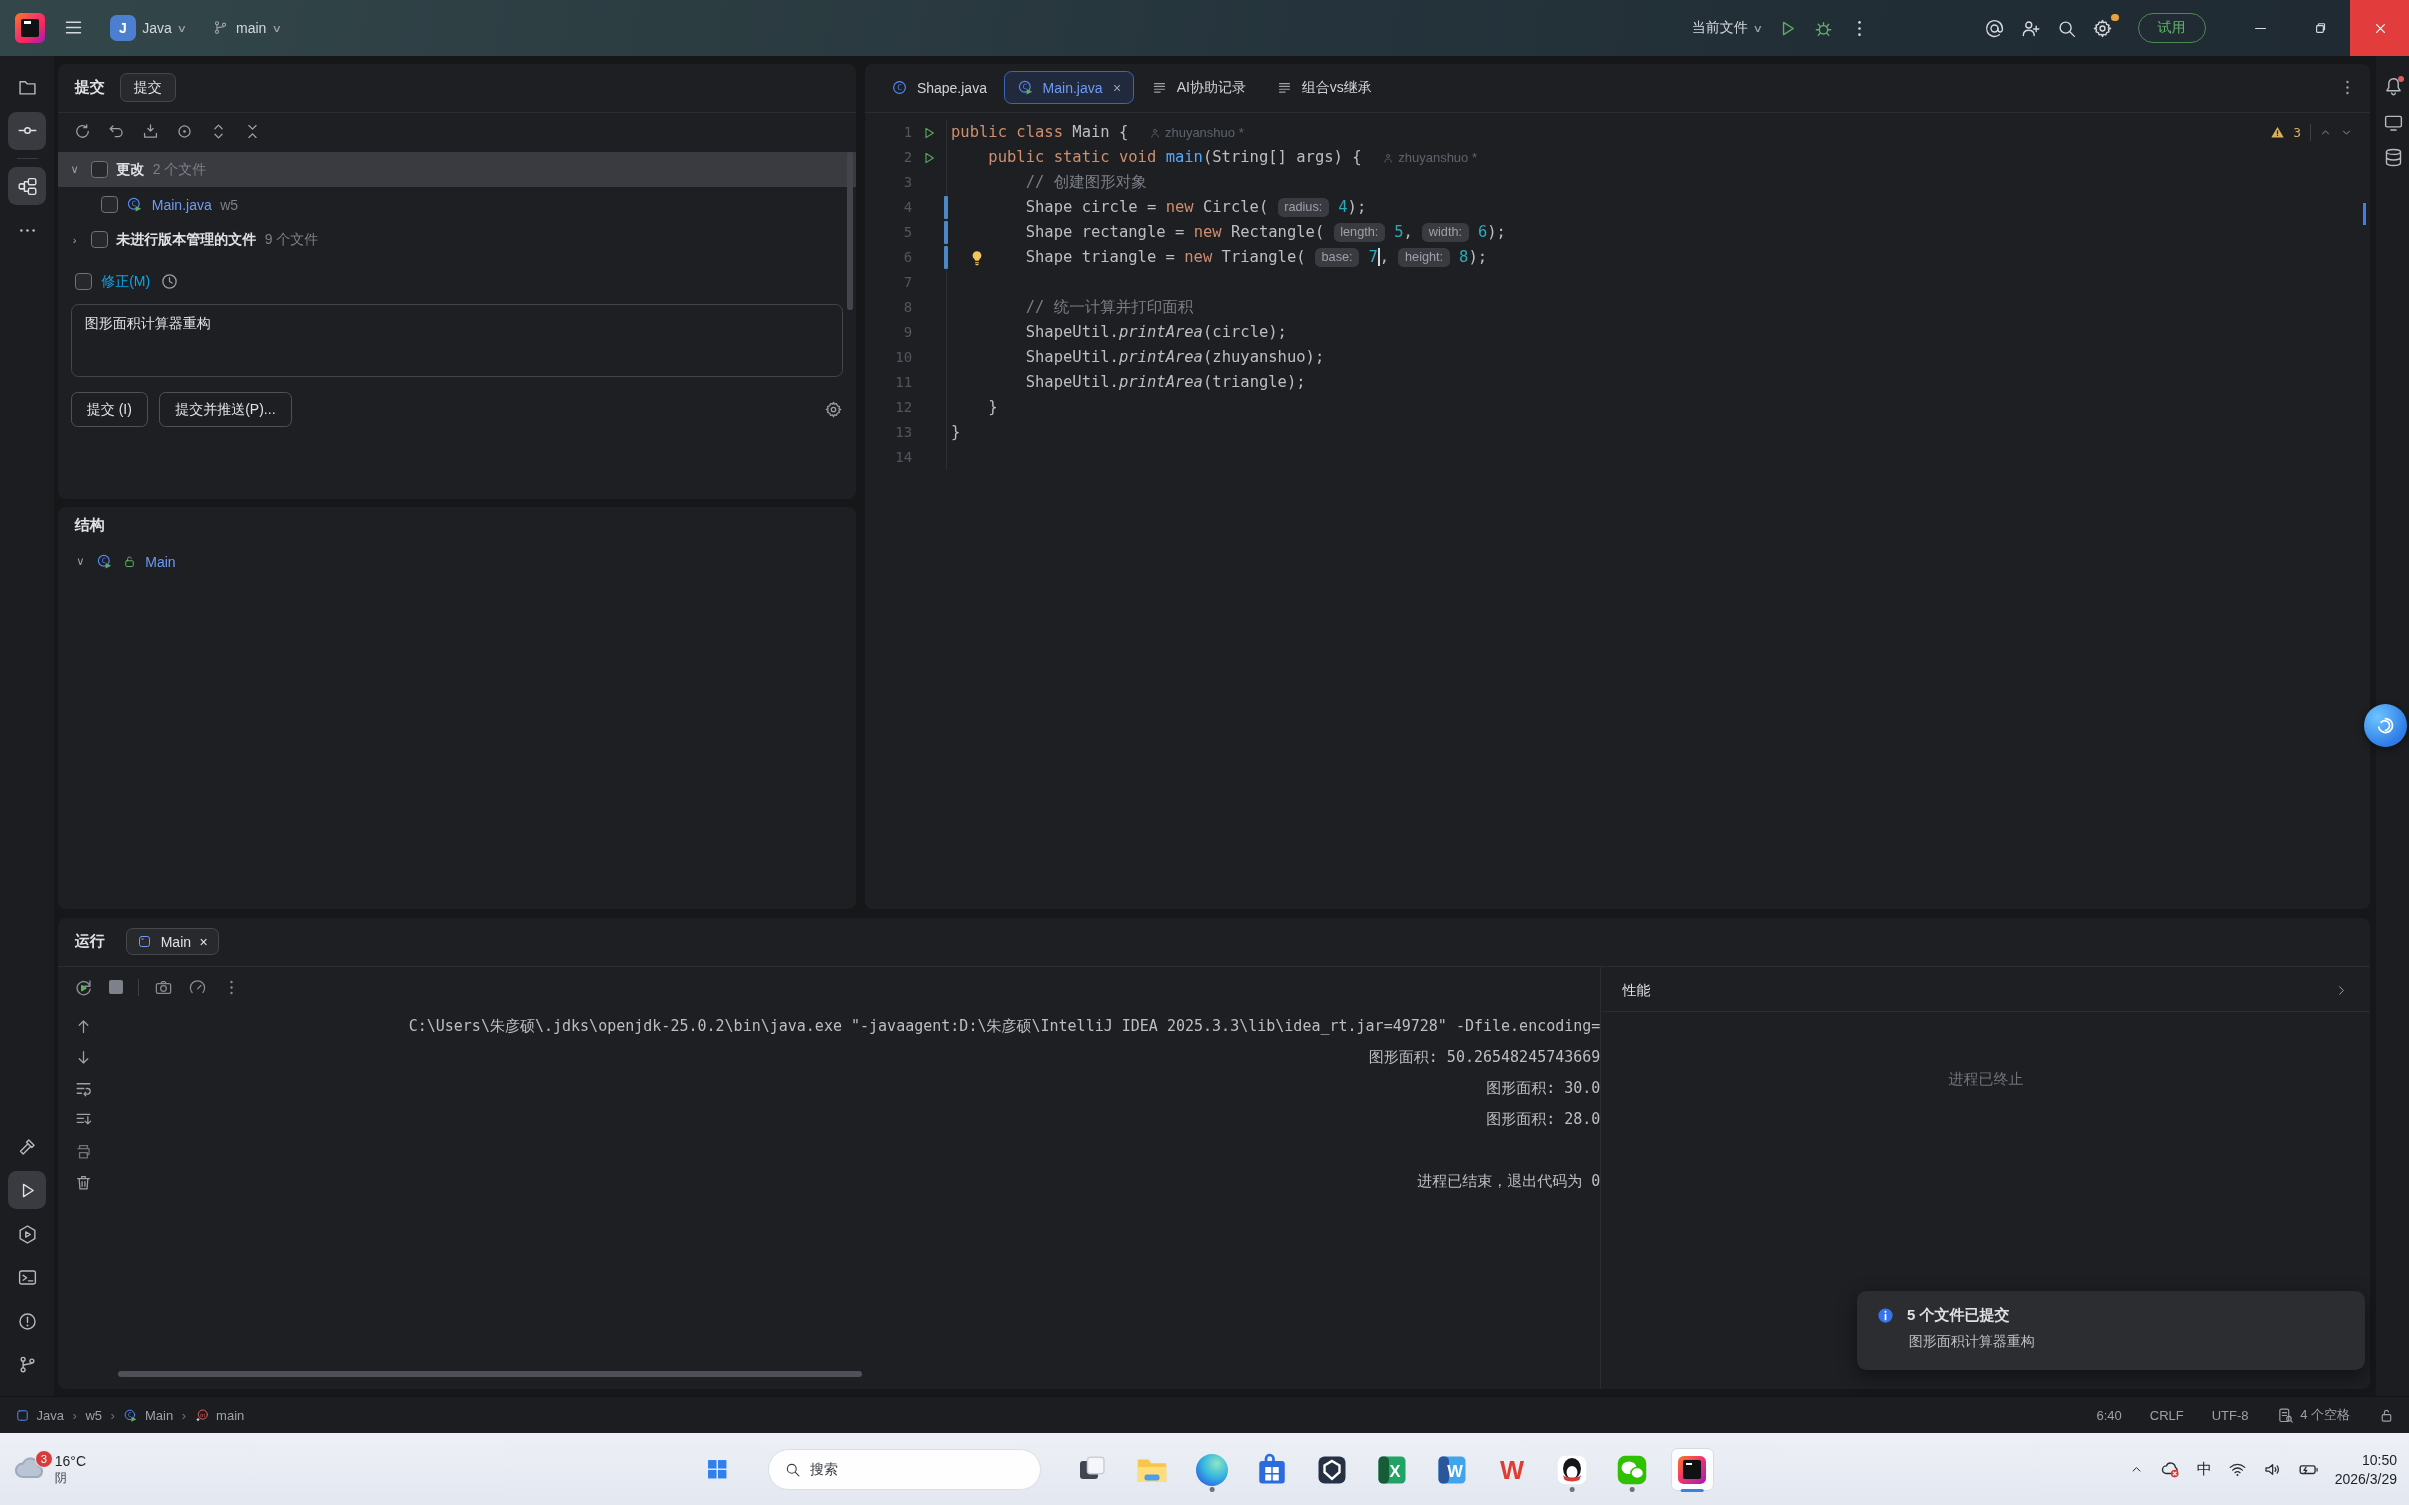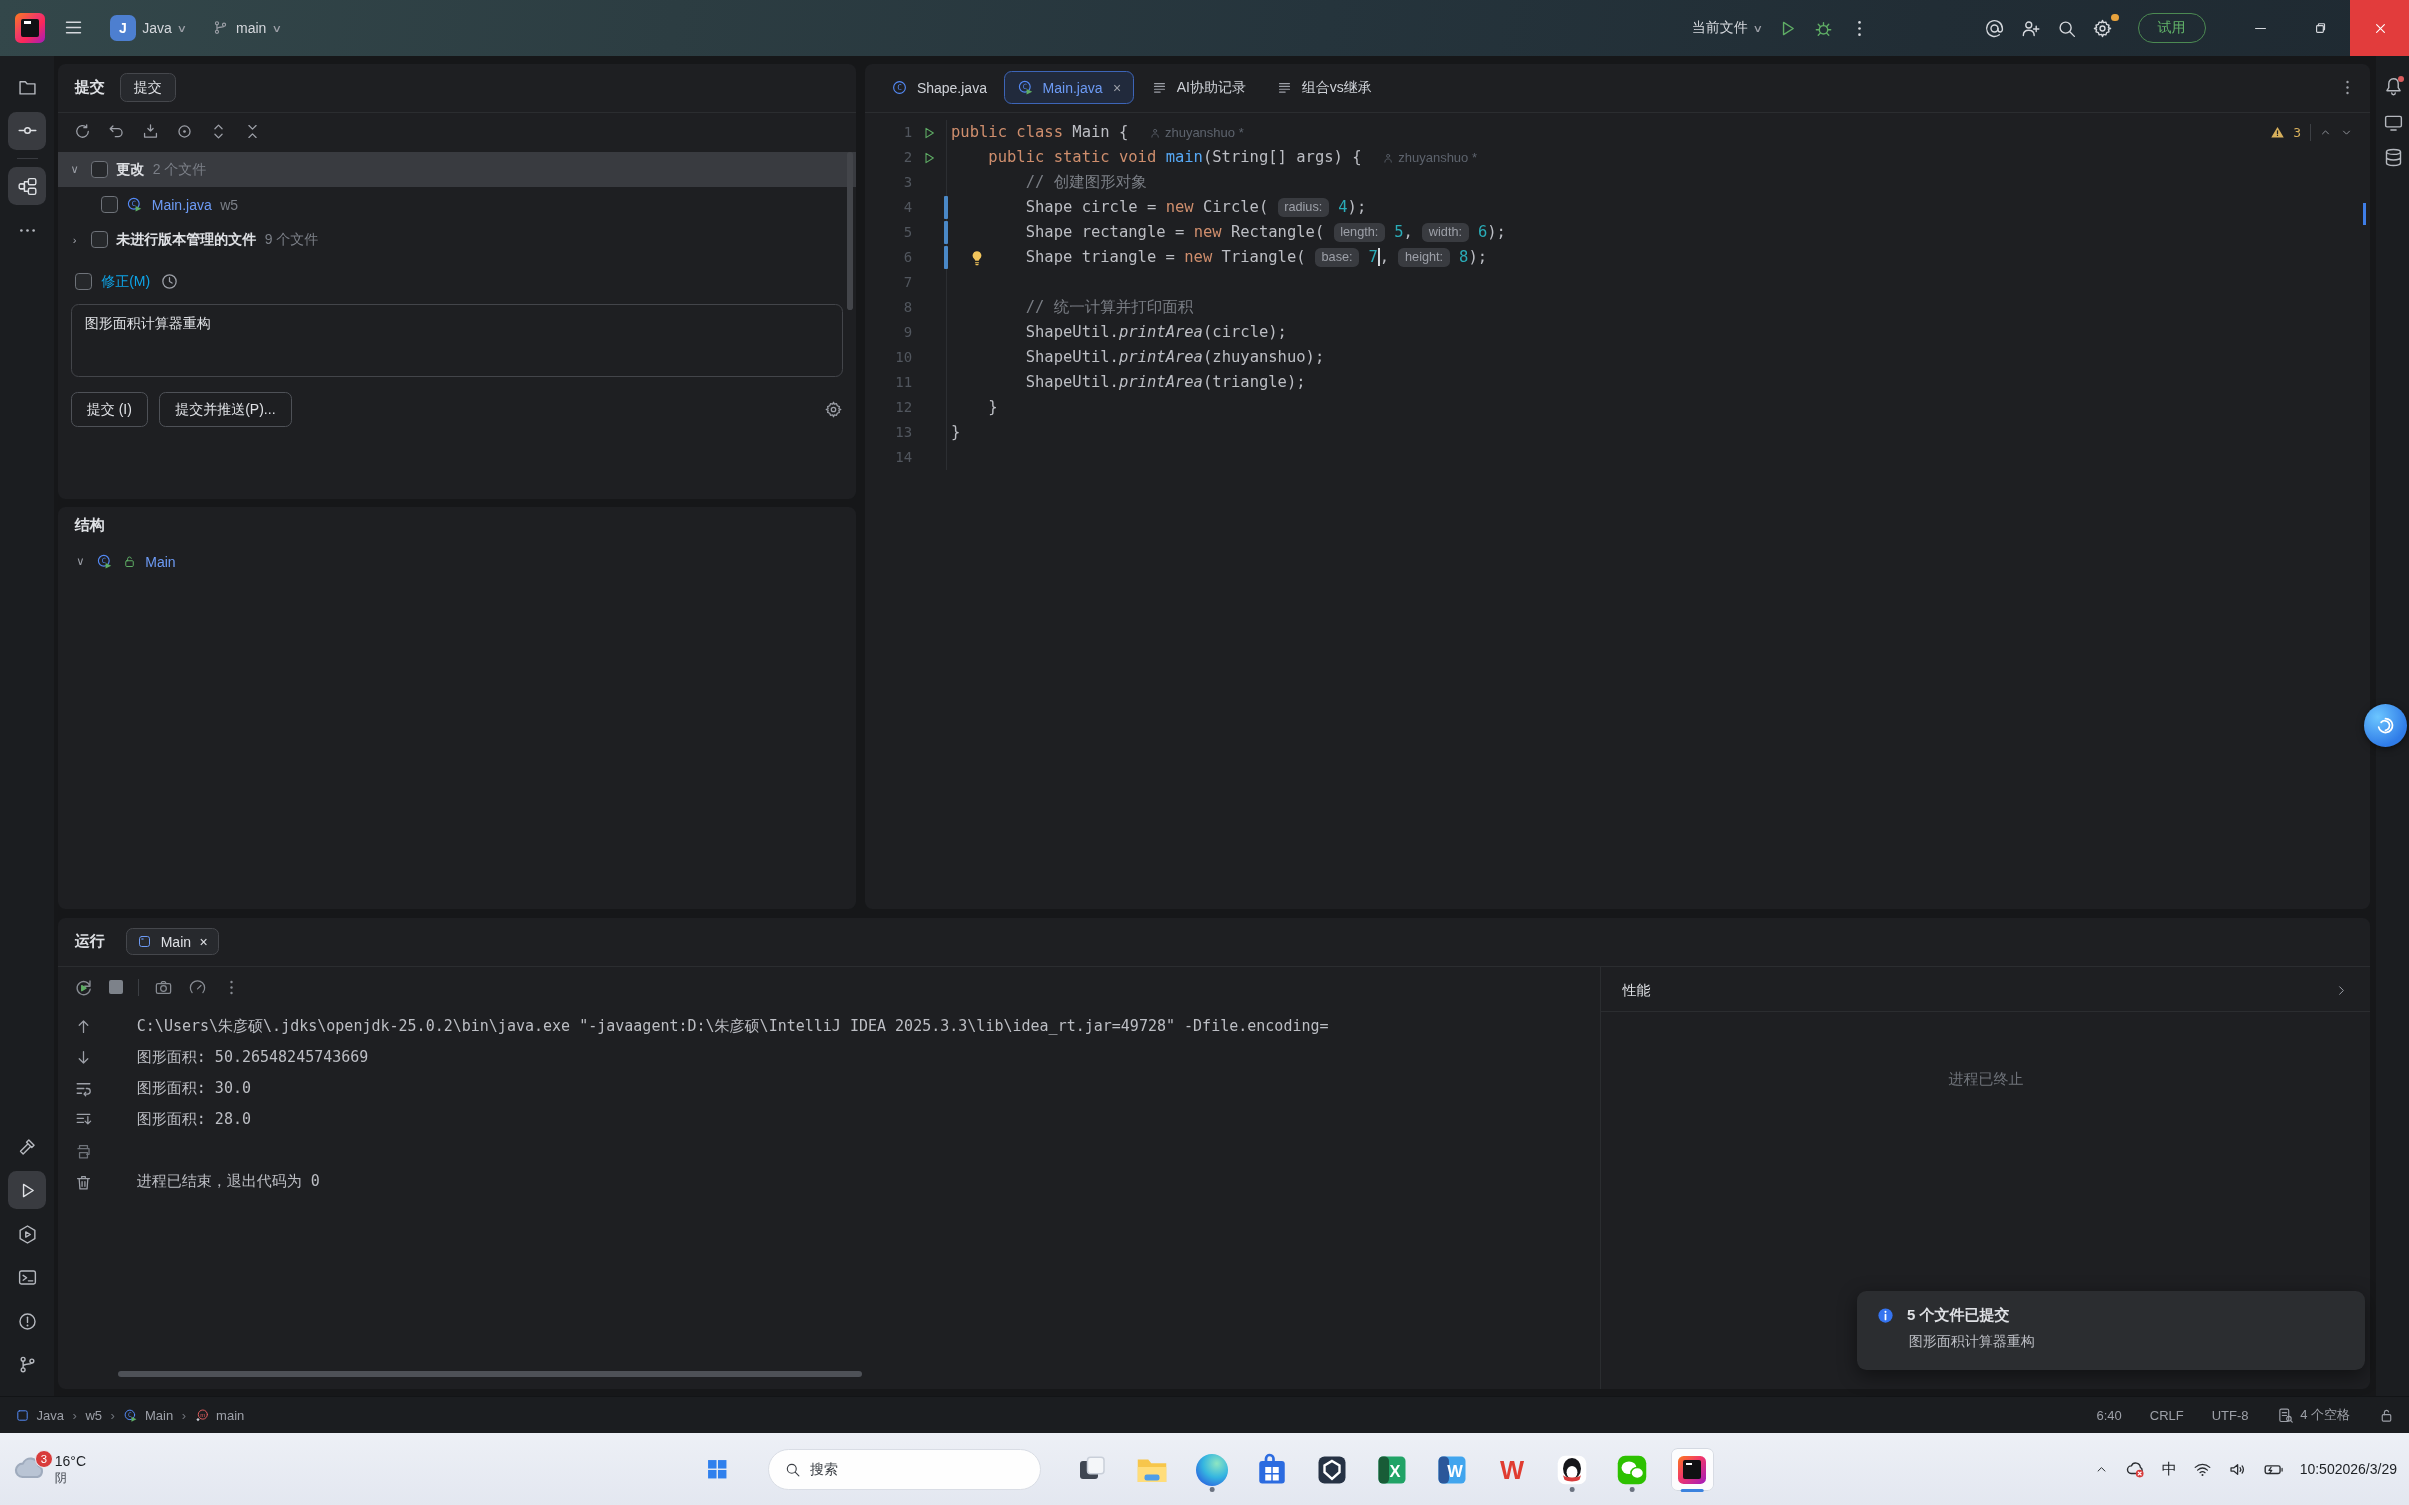--- a/index.html
+++ b/index.html
@@ -106,21 +106,21 @@
   
   .lower{height:471px;flex:none;display:flex;flex-direction:column;}
   .runhead{height:49px;flex:none;display:flex;align-items:center;padding:0 17px;gap:21px;border-bottom:0.9px solid #2b2d30;}
   .runtab{display:flex;align-items:center;gap:8.5px;border:0.9px solid #45474c;border-radius:6.6px;padding:4.7px 10.4px;font-size:14px;color:#dfe1e5;background:#27292d;}
   .runbody{flex:1;display:flex;min-height:0;}
   .runleft{flex:1;display:flex;flex-direction:column;min-width:0;}
   .runtools{height:41px;flex:none;display:flex;align-items:center;gap:15px;padding:0 15px;color:#878b92;}
   .stopsq{width:14px;height:14px;background:#7d828a;border-radius:1.9px;}
   .consolewrap{flex:1;display:flex;min-height:0;position:relative;}
   .consoletools{width:51px;flex:none;display:flex;flex-direction:column;align-items:center;gap:12.2px;padding-top:9.4px;color:#9da0a8;}
-  .console{flex:1;padding:3.8px 0 0 28px;font-family:"DejaVu Sans Mono","Liberation Mono",monospace;overflow:hidden;}
+  .console{flex:1;padding:3.8px 0 0 28px;font-family:"DejaVu Sans Mono","Liberation Mono",monospace;overflow:hidden;text-align:right;}
   .cline{height:31px;line-height:31px;font-size:15px;color:#bcbec4;white-space:pre;}
   .hscroll{position:absolute;left:60px;bottom:11.3px;width:744px;height:6.6px;border-radius:3.8px;background:#4e5157;}
   .perf{width:770px;flex:none;border-left:0.9px solid #2b2d30;position:relative;display:flex;flex-direction:column;}
   .perfhead{display:flex;align-items:center;justify-content:space-between;padding:15px 21px 11.3px;color:#dfe1e5;font-size:14px;}
   .perfctl{display:flex;align-items:center;justify-content:space-between;margin-top:24.5px;padding:0 22.6px;}
   .obtn.disabled{color:#6f737a;border-color:#3c3f44;}
   .timer{display:flex;align-items:center;gap:8.5px;color:#9da0a8;font-size:14px;font-family:"DejaVu Sans Mono",monospace;}
   .perfstatus{margin-top:58px;text-align:center;color:#6f737a;font-size:15px;}
   .toast{position:absolute;right:5.6px;bottom:19px;width:508px;background:#2b2d30;border-radius:9.4px;padding:15px 19px;box-shadow:0 5.6px 19px rgba(0,0,0,.45);}
   .toast .trowt{display:flex;align-items:center;gap:12.2px;}
@@ -145,21 +145,21 @@
   .wdesc{font-size:12.2px;color:#4a4f57;}
   .centerbar{display:flex;align-items:center;gap:30px;}
   .startbtn{width:41px;height:41px;display:flex;align-items:center;justify-content:center;}
   .searchpill{width:273px;height:41px;border-radius:21px;background:#fefefe;border:0.9px solid #d9dde5;display:flex;align-items:center;gap:9.4px;padding:0 15px;color:#3c4046;font-size:14px;}
   .apptile{width:43px;height:43px;border-radius:6.6px;display:flex;align-items:center;justify-content:center;position:relative;}
   .apptile.active{background:rgba(255,255,255,.85);box-shadow:inset 0 0 0 0.9px #d4d9e2;}
   .rundot{position:absolute;bottom:-0.9px;left:50%;transform:translateX(-50%);width:4.7px;height:4.7px;border-radius:50%;background:#6b7280;}
   .activebar{position:absolute;bottom:-0.9px;left:50%;transform:translateX(-50%);width:22.6px;height:2.8px;border-radius:1.9px;background:#3b82de;}
   .tray{position:absolute;right:13px;display:flex;align-items:center;gap:16px;color:#2a2d31;}
   .ime{font-size:15px;color:#1d2024;}
-  .clockcol{display:flex;flex-direction:row;align-items:flex-end;line-height:1.35;font-size:14px;color:#1d2024;}
+  .clockcol{display:flex;flex-direction:column;align-items:flex-end;line-height:1.35;font-size:14px;color:#1d2024;}
   .appglyph{width:36px;height:36px;border-radius:7.5px;display:flex;align-items:center;justify-content:center;}
 </style>
 </head>
 <body>
 
 <div class="window">
 
   <header class="titlebar">
     <div class="tb-left">
       <span class="logo"></span>

